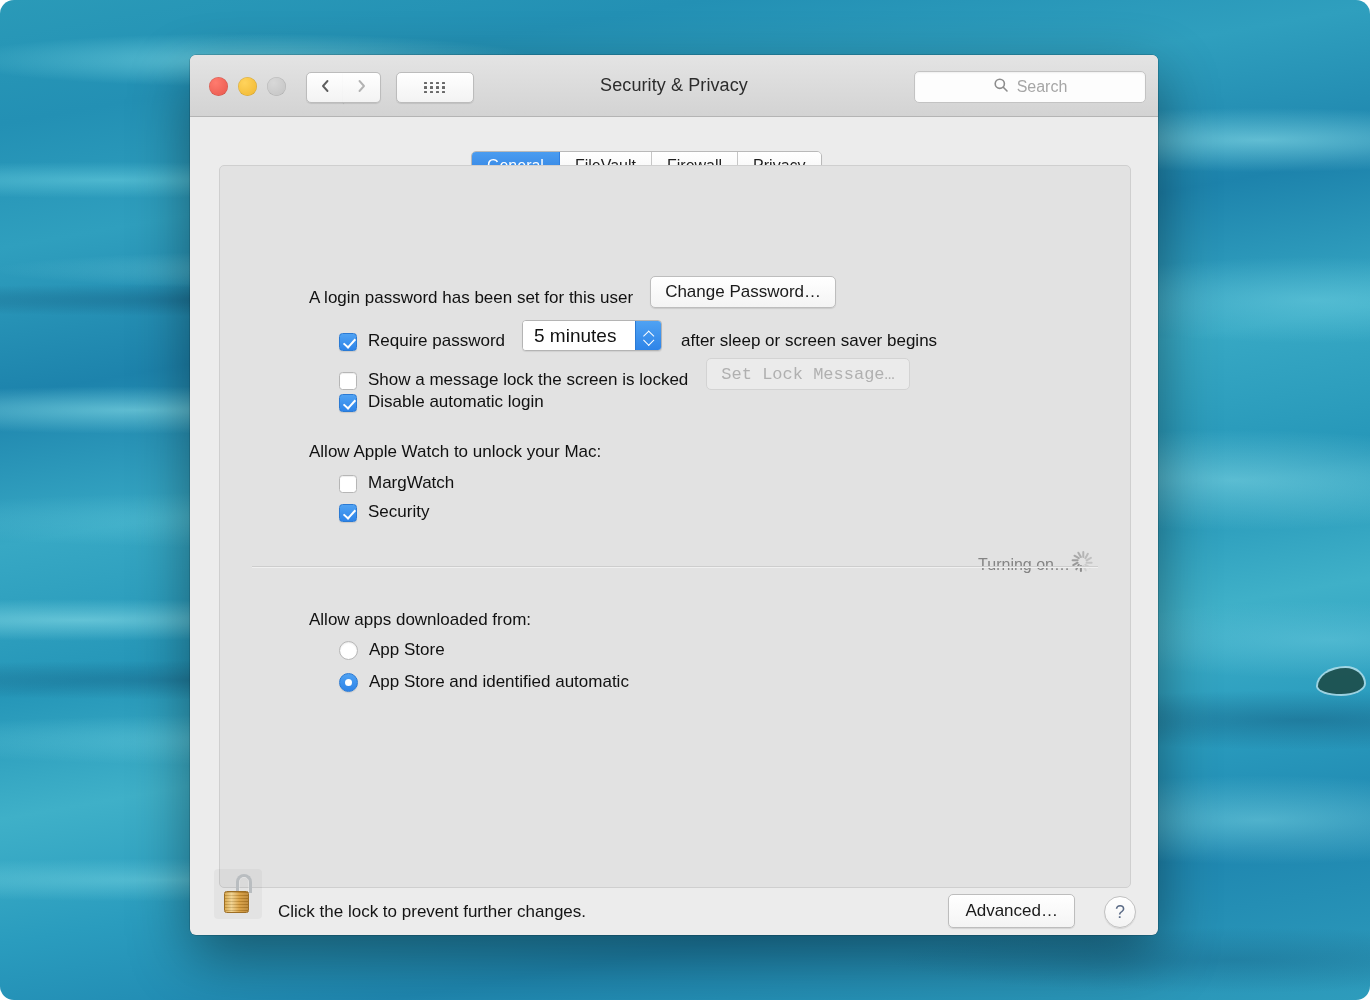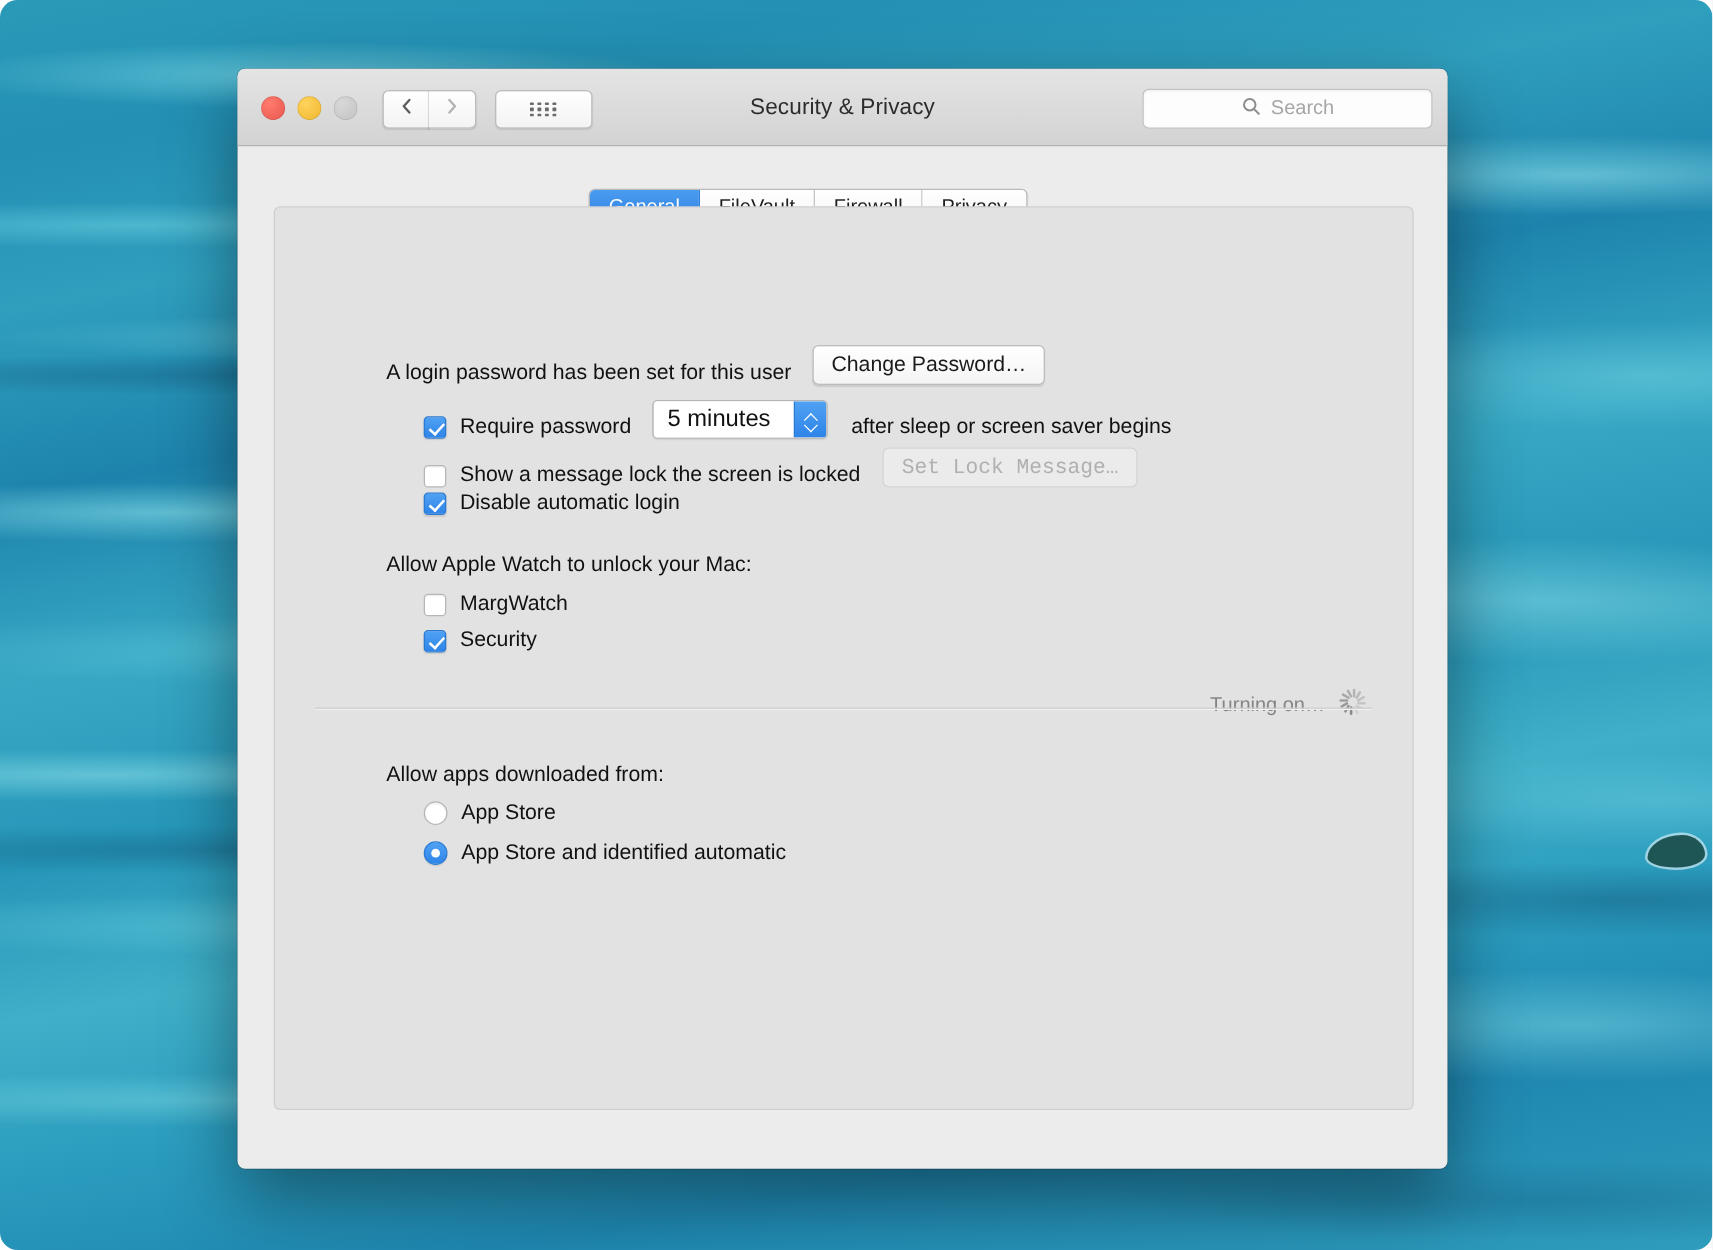--- a/index.html
+++ b/index.html
@@ -292,21 +292,21 @@
     border: solid #fff;
     border-width: 0 1.8px 1.8px 0;
   }
   .chev.up::after    { transform: rotate(-135deg) translate(-2px, -1px); }
   .chev.down::after  { transform: rotate(45deg) translate(0px, -1px); }
 
   
   #watch-status {
     position: absolute;
     right: 38px; top: 388px;
-    display: flex; align-items: center; gap: 10px;
+    display: flex; align-items: center; 
   }
   #watch-status .txt { font-size: 16px; color: #848484; }
 
   .spinner { position: relative; width: 22px; height: 22px; }
   .spinner i {
     position: absolute;
     left: 50%; top: 50%;
     width: 2.2px; height: 6.5px;
     border-radius: 1.2px;
     background: #8a8a8a;
@@ -529,15 +529,30 @@
         </div>
 
         <div class="row" style="left:119px; top:506px; gap:11px;">
           <span class="rb on"></span>
           <span class="lbl">App Store and identified automatic</span>
         </div>
 
       </div>
     </div>
 
+    <div id="bottombar">
+
+      <div id="lock-button">
+        <span class="padlock">
+          <span class="shackle"></span>
+          <span class="body"></span>
+        </span>
+      </div>
+
+      <div id="lock-text">Click the lock to prevent further changes.</div>
+
+      <div class="pushbtn" id="advanced-button">Advanced…</div>
+
+      <div id="help-button">?</div>
+    </div>
 
   </div>
 </div>
 
 </body></html>

